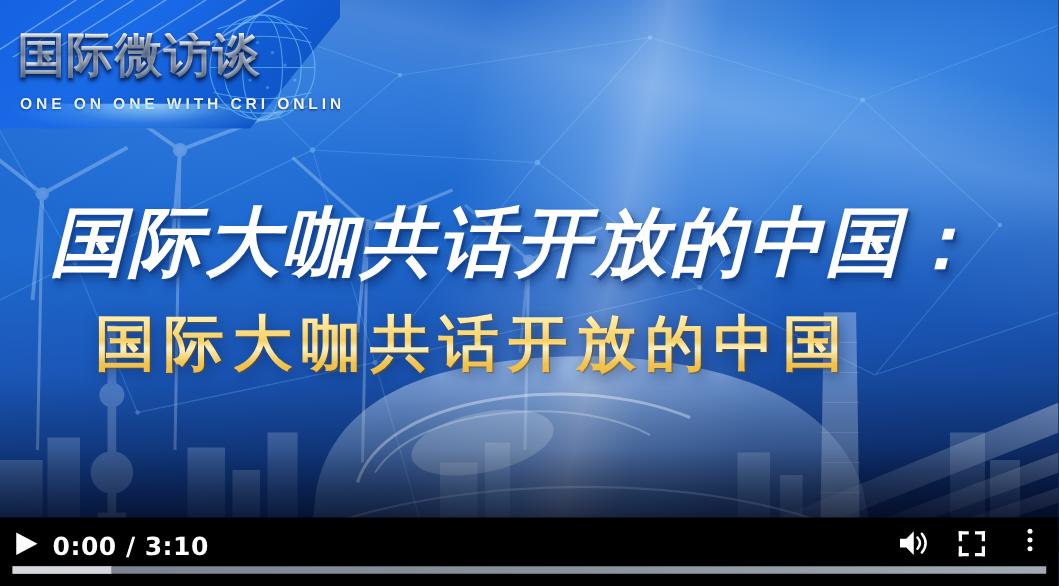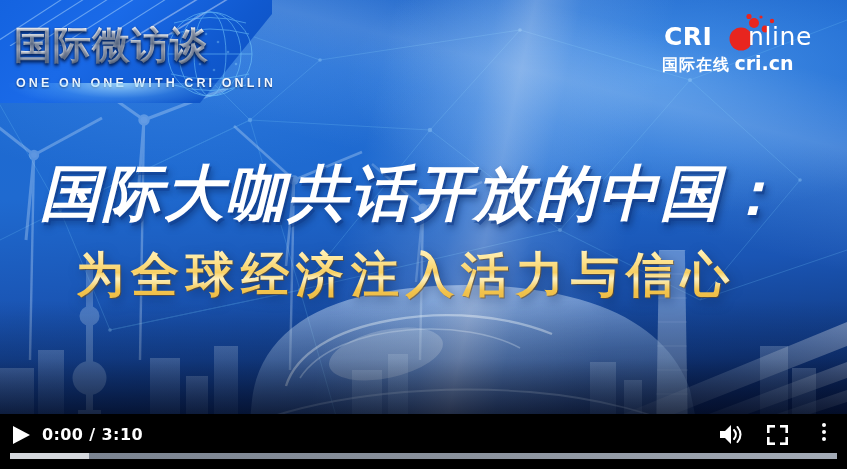--- a/index.html
+++ b/index.html
@@ -266,21 +266,21 @@
   }
   .play-btn {
     position: absolute;
     left: 8px; top: 9px;
     width: 26px; height: 24px;
     cursor: pointer;
   }
   .time-text {
     position: absolute;
     left: 42px; top: 11px;
-    font-size: 16px;
+    font-size: 20px;
     font-weight: bold;
     color: #ffffff;
     letter-spacing: 0.4px;
     white-space: nowrap;
     font-family: "DejaVu Sans", sans-serif;
   }
   .vol-btn {
     position: absolute;
     left: 718px; top: 9px;
     width: 26px; height: 23px;
@@ -520,43 +520,23 @@
           <circle cx="40" cy="52" r="1.3"></circle>
             <circle cx="88" cy="60" r="1.3"></circle>
         </g>
       </svg>
 
       <div class="banner-title">国际微访谈</div>
       <div class="banner-sub">ONE ON ONE WITH CRI ONLINE</div>
       <div class="banner-glow"></div>
     </div>
 
-    <div class="cri-logo">
-      <div class="cri-row1">
-        <span class="cri-word">CRI</span>
-        <svg class="bubbles" viewBox="0 0 62 38">
-          <g fill="#e8251f">
-            <circle cx="21" cy="25" r="11.5"></circle>
-            <circle cx="34" cy="9" r="5"></circle>
-            <circle cx="45" cy="15" r="3.4"></circle>
-            <circle cx="29" cy="2.5" r="2.6"></circle>
-            <circle cx="52" cy="7" r="2.2"></circle>
-            <circle cx="41" cy="3" r="1.6"></circle>
-          </g>
-        </svg>
-        <span class="cri-nline">nline</span>
-      </div>
-      <div class="cri-row2">
-        <span class="cri-cn-zh">国际在线</span>
-        <span class="cri-cn-en">cri.cn</span>
-      </div>
-    </div>
 
     <div class="title-line1">国际大咖共话开放的中国：</div>
-    <div class="title-line2">为全球经济注入活力与信心</div>
+    <div class="title-line2">国际大咖共话开放的中国</div>
   </div>
 
   <div class="controls">
     <div class="ctrl-row">
 
       <div class="play-btn">
         <svg viewBox="0 0 26 24" width="26" height="24">
           <polygon points="5,3 22,12 5,21" fill="#ffffff"></polygon>
         </svg>
       </div>

